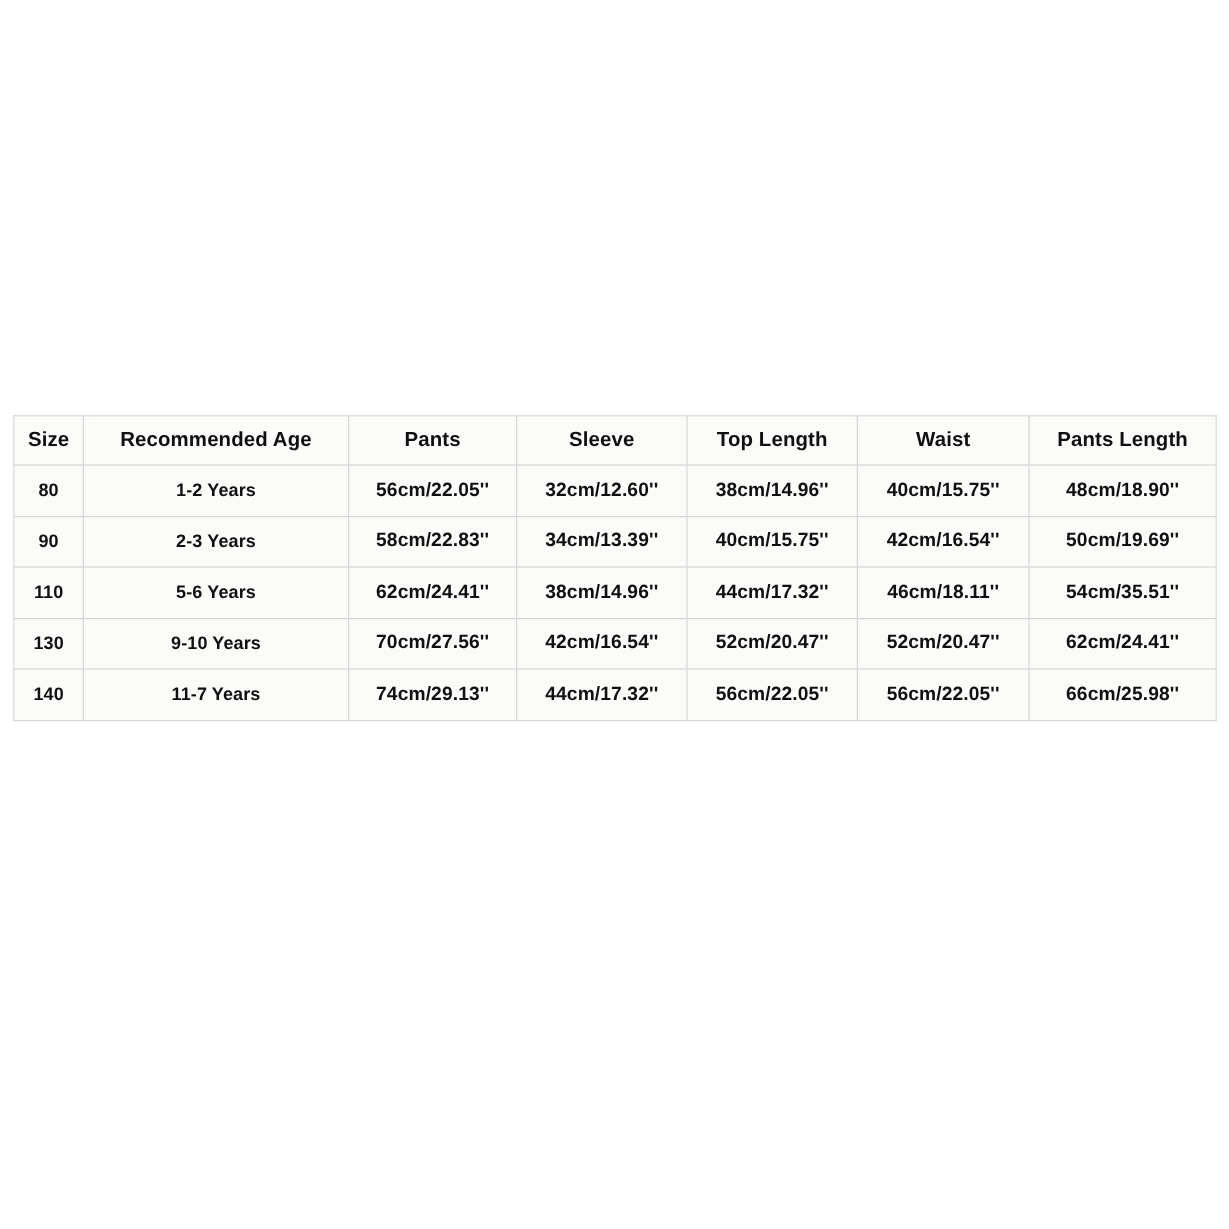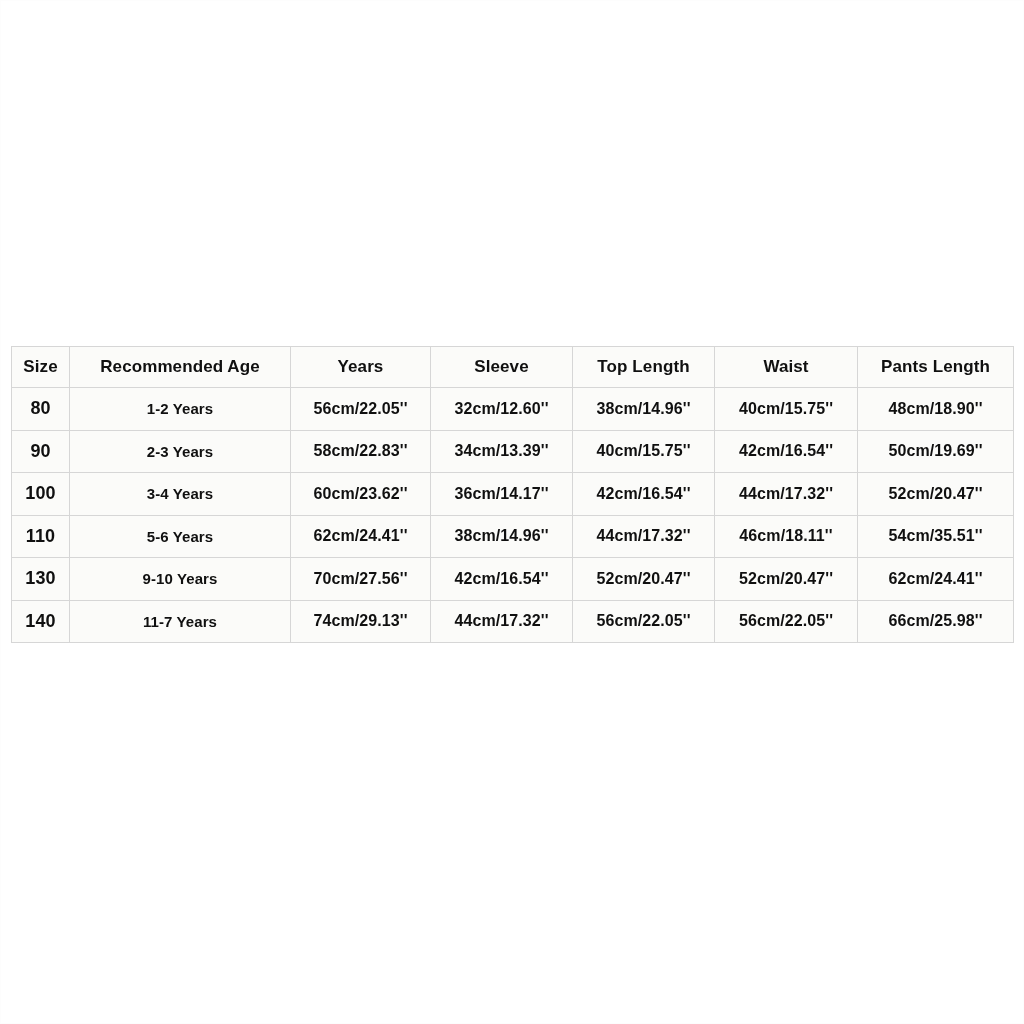--- a/index.html
+++ b/index.html
@@ -63,21 +63,21 @@
     letter-spacing: 0.1px;
   }
 
   table#size-chart tbody td {
     height: 41.5px;
     font-size: 16px;
     letter-spacing: 0.1px;
   }
 
   table#size-chart tbody td.cell-size {
-    font-size: 18px;
+    font-size: 15px;
   }
 
   table#size-chart tbody td.cell-age {
     font-size: 15px;
   }
 </style>
 </head>
 <body>
 
 <div id="page-frame">
@@ -92,21 +92,21 @@
         <col class="c-sleeve">
         <col class="c-toplength">
         <col class="c-waist">
         <col class="c-pantslength">
       </colgroup>
 
       <thead>
         <tr>
           <th>Size</th>
           <th>Recommended Age</th>
-          <th>Years</th>
+          <th>Pants</th>
           <th>Sleeve</th>
           <th>Top Length</th>
           <th>Waist</th>
           <th>Pants Length</th>
         </tr>
       </thead>
 
       <tbody>
         <tr>
           <td class="cell-size">80</td>
@@ -118,29 +118,20 @@
           <td>48cm/18.90''</td>
         </tr>
         <tr>
           <td class="cell-size">90</td>
           <td class="cell-age">2-3 Years</td>
           <td>58cm/22.83''</td>
           <td>34cm/13.39''</td>
           <td>40cm/15.75''</td>
           <td>42cm/16.54''</td>
           <td>50cm/19.69''</td>
-        </tr>
-        <tr>
-          <td class="cell-size">100</td>
-          <td class="cell-age">3-4 Years</td>
-          <td>60cm/23.62''</td>
-          <td>36cm/14.17''</td>
-          <td>42cm/16.54''</td>
-          <td>44cm/17.32''</td>
-          <td>52cm/20.47''</td>
         </tr>
         <tr>
           <td class="cell-size">110</td>
           <td class="cell-age">5-6 Years</td>
           <td>62cm/24.41''</td>
           <td>38cm/14.96''</td>
           <td>44cm/17.32''</td>
           <td>46cm/18.11''</td>
           <td>54cm/35.51''</td>
         </tr>

